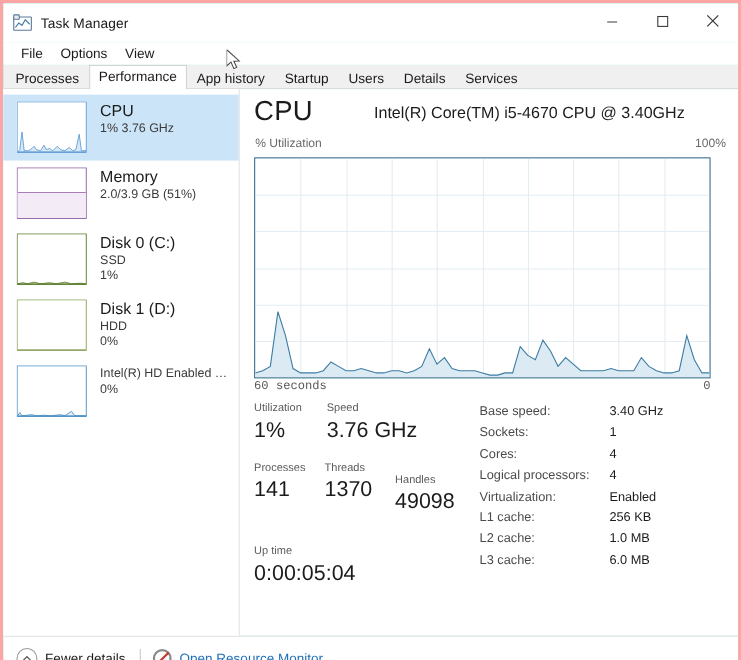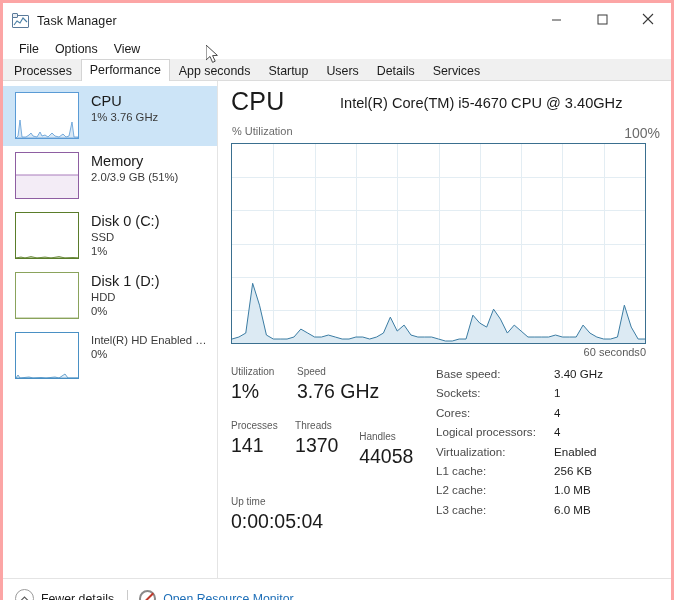--- a/index.html
+++ b/index.html
@@ -51,26 +51,26 @@
   .side-text { margin-left:12px; padding-top:1px; overflow:hidden; }
   .side-title { font-size:14.5px; color:#1b1b1b; line-height:17px; white-space:nowrap; }
   .side-sub { font-size:11.3px; color:#3a3a3a; line-height:14px; white-space:nowrap; }
 
   
   .main { flex:1; position:relative; padding:0; }
   .main-head { position:relative; height:52px; }
   .big-title { position:absolute; left:13px; top:6px; font-size:25px; color:#1b1b1b; letter-spacing:.2px; }
   .cpu-model { position:absolute; left:122px; top:14px; font-size:14.6px; color:#1b1b1b; white-space:nowrap; }
   .axis-label-left { position:absolute; left:14px; top:44px; font-size:11px; color:#6a6a6a; }
-  .axis-label-right { position:absolute; right:11px; top:44px; font-size:14px; color:#6a6a6a; }
+  .axis-label-right { position:absolute; right:11px; top:44px; font-size:11px; color:#6a6a6a; }
 
   .graph-wrap { position:absolute; left:13px; top:62px; width:415px; height:201px; }
   .graph { position:absolute; inset:0; border:1px solid #3a6f8f; background:#ffffff; overflow:hidden; }
   .graph svg { display:block; }
-  .axis-bottom { position:absolute; left:13px; top:265px; width:415px; font-size:11px; color:#5a5a5a; display:flex; justify-content:flex-end; }
+  .axis-bottom { position:absolute; left:13px; top:265px; width:415px; font-size:11px; color:#5a5a5a; display:flex; justify-content:space-between;font-family:Liberation Mono, monospace; }
 
   
   .stats { position:absolute; left:13px; top:283px; width:200px; }
   .stat-row { display:flex; margin-bottom:14px; }
   .stat-col { width:66px; }
   .stat-col.wide { width:74px;margin-top:11px; }
   .stat-label { font-size:10px; color:#5a5a5a; line-height:15px; }
   .stat-value { font-size:19.5px; color:#1b1b1b; line-height:25px; white-space:nowrap; }
 
   .specs { position:absolute; left:218px; top:283px; width:215px; }
@@ -130,21 +130,21 @@
 
   <div class="menubar">
     <div class="menu-item">File</div>
     <div class="menu-item">Options</div>
     <div class="menu-item">View</div>
   </div>
 
   <div class="tabstrip">
     <div class="tab">Processes</div>
     <div class="tab active">Performance</div>
-    <div class="tab">App seconds</div>
+    <div class="tab">App history</div>
     <div class="tab">Startup</div>
     <div class="tab">Users</div>
     <div class="tab">Details</div>
     <div class="tab">Services</div>
   </div>
 
   <svg class="cursor" width="14" height="20" viewBox="0 0 14 20">
     <polygon points="0,0 0,15 4,11.5 6.6,17.4 9.2,16.2 6.6,10.6 11.4,10.4" fill="#ffffff" stroke="#4a4a4a" stroke-width="1"></polygon>
   </svg>
 
@@ -274,21 +274,21 @@
           <div class="stat-col">
             <div class="stat-label">Processes</div>
             <div class="stat-value">141</div>
           </div>
           <div class="stat-col">
             <div class="stat-label">Threads</div>
             <div class="stat-value">1370</div>
           </div>
           <div class="stat-col wide">
             <div class="stat-label">Handles</div>
-            <div class="stat-value">44058</div>
+            <div class="stat-value">49098</div>
           </div>
         </div>
         <div class="stat-row">
           <div class="stat-col wide">
             <div class="stat-label">Up time</div>
             <div class="stat-value">0:00:05:04</div>
           </div>
         </div>
       </div>
 

